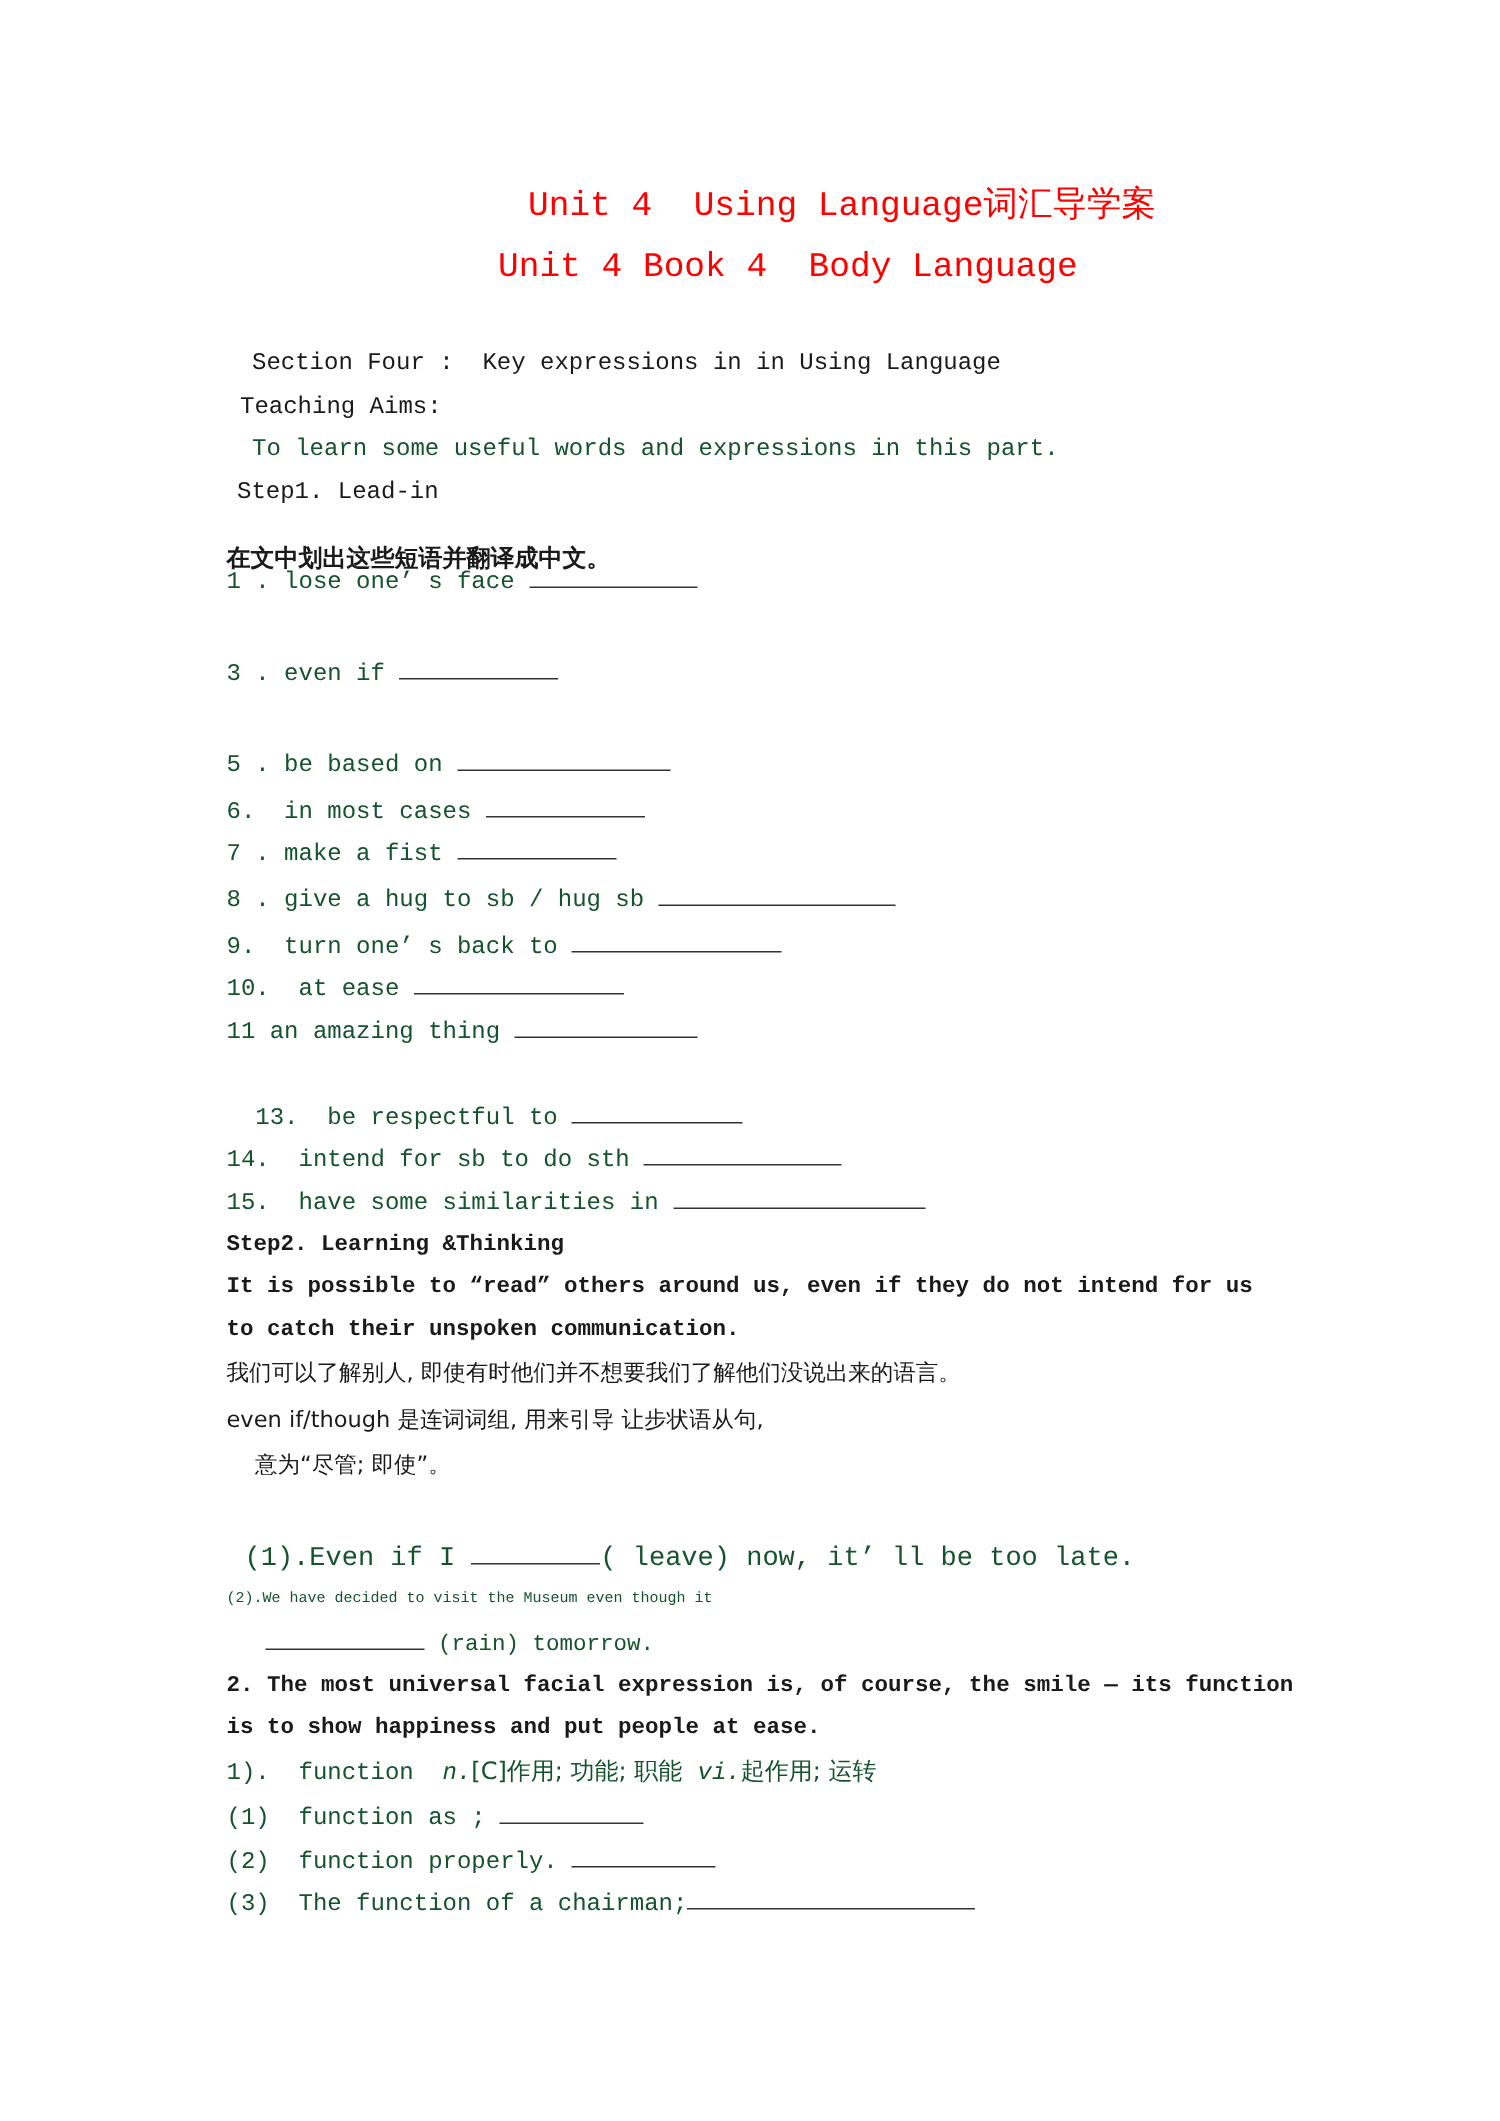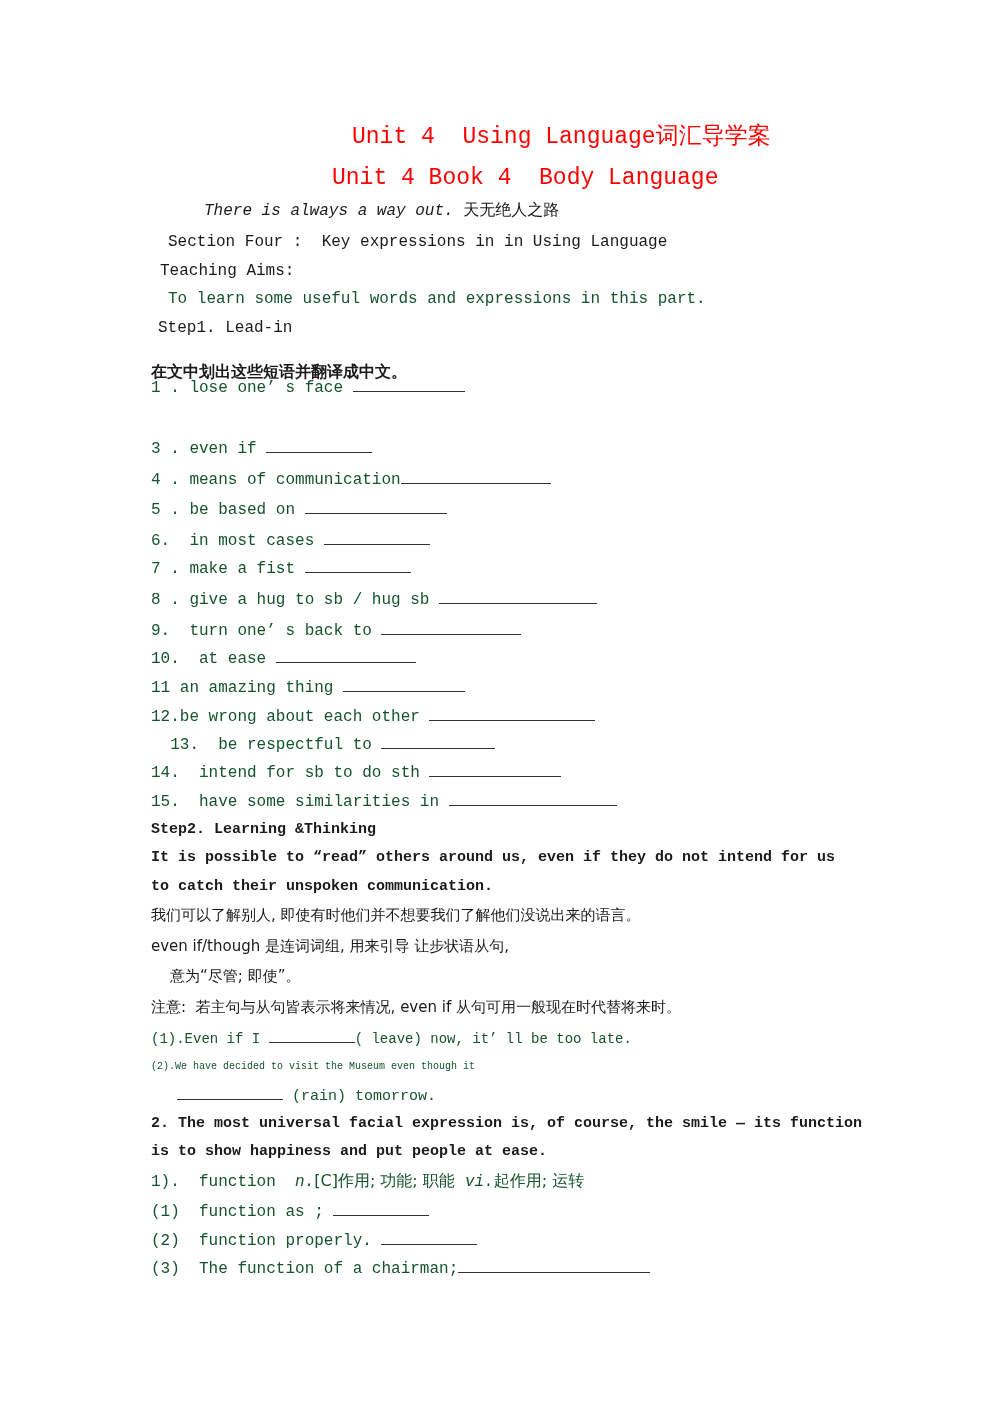--- a/index.html
+++ b/index.html
@@ -15,52 +15,48 @@
   .blank { display: inline-block; border-bottom: 1px solid #333; height: 14px; vertical-align: baseline; }
 </style>
 </head>
 <body>
 
 <div class="page">
 
   <div class="line title" style="left:352px; top:123px;">Unit 4  Using Language词汇导学案</div>
   <div class="line title" style="left:332px; top:164px;">Unit 4 Book 4  Body Language</div>
 
-  <div class="line mono" style="left:204px; top:201px;"><span class="ital">There is always a way out.</span> <span>天无绝人之路</span></div>
 
   <div class="line mono" style="left:168px; top:232px;">Section Four :  Key expressions in in Using Language</div>
   <div class="line mono" style="left:160px; top:261px;">Teaching Aims:</div>
   <div class="line mono gray" style="left:168px; top:289px;">To learn some useful words and expressions in this part.</div>
   <div class="line mono" style="left:158px; top:318px;">Step1. Lead-in</div>
   <div class="line bold" style="left:151px; top:346px; font-family:'DejaVu Sans', sans-serif;margin-top:16px;">在文中划出这些短语并翻译成中文。</div>
 
   <div class="line mono gray" style="left:151px; top:377px;"><span>1 . lose one’ s face </span><span class="blank" style="width:112px"></span></div>
   <div class="line mono gray" style="left:151px; top:438px;"><span>3 . even if </span><span class="blank" style="width:106px"></span></div>
-  <div class="line mono gray" style="left:151px; top:469px;"><span>4 . means of communication</span><span class="blank" style="width:150px"></span></div>
   <div class="line mono gray" style="left:151px; top:499px;"><span>5 . be based on </span><span class="blank" style="width:142px"></span></div>
   <div class="line mono gray" style="left:151px; top:530px;"><span>6.  in most cases </span><span class="blank" style="width:106px"></span></div>
   <div class="line mono gray" style="left:151px; top:558px;"><span>7 . make a fist </span><span class="blank" style="width:106px"></span></div>
   <div class="line mono gray" style="left:151px; top:589px;"><span>8 . give a hug to sb / hug sb </span><span class="blank" style="width:158px"></span></div>
   <div class="line mono gray" style="left:151px; top:620px;"><span>9.  turn one’ s back to </span><span class="blank" style="width:140px"></span></div>
   <div class="line mono gray" style="left:151px; top:648px;"><span>10.  at ease </span><span class="blank" style="width:140px"></span></div>
   <div class="line mono gray" style="left:151px; top:677px;"><span>11 an amazing thing </span><span class="blank" style="width:122px"></span></div>
-  <div class="line mono gray" style="left:151px; top:706px;"><span>12.be wrong about each other </span><span class="blank" style="width:166px"></span></div>
   <div class="line mono gray" style="left:151px; top:734px;"><span>  13.  be respectful to </span><span class="blank" style="width:114px"></span></div>
   <div class="line mono gray" style="left:151px; top:762px;"><span>14.  intend for sb to do sth </span><span class="blank" style="width:132px"></span></div>
   <div class="line mono gray" style="left:151px; top:791px;"><span>15.  have some similarities in </span><span class="blank" style="width:168px"></span></div>
 
   <div class="line mono bold" style="left:151px; top:820px; font-size:15px;">Step2. Learning &amp;Thinking</div>
   <div class="line mono bold" style="left:151px; top:848px; font-size:15px;text-align:right;">It is possible to “read” others around us, even if they do not intend for us</div>
   <div class="line mono bold" style="left:151px; top:877px; font-size:15px;">to catch their unspoken communication.</div>
   <div class="line" style="left:151px; top:905px; font-family:'DejaVu Sans', sans-serif; font-size:15px;">我们可以了解别人, 即使有时他们并不想要我们了解他们没说出来的语言。</div>
   <div class="line" style="left:151px; top:936px; font-family:'DejaVu Sans', sans-serif; font-size:15px;">even if/though 是连词词组, 用来引导 让步状语从句,</div>
   <div class="line" style="left:151px; top:966px; font-family:'DejaVu Sans', sans-serif; font-size:15px;">    意为“尽管; 即使”。</div>
-  <div class="line" style="left:151px; top:997px; font-family:'DejaVu Sans', sans-serif; font-size:15px;">注意:  若主句与从句皆表示将来情况, even if 从句可用一般现在时代替将来时。</div>
 
-  <div class="line mono gray" style="left:151px; top:1028px; font-size:14px;text-align:center;"><span>(1).Even if I </span><span class="blank" style="width:86px"></span><span>( leave) now, it’ ll be too late.</span></div>
+  <div class="line mono gray" style="left:163px; top:1028px; font-size:18px;text-align:center;"><span>(1).Even if I </span><span class="blank" style="width:86px"></span><span>( leave) now, it’ ll be too late.</span></div>
   <div class="line mono gray" style="left:151px; top:1057px; font-size:10px;">(2).We have decided to visit the Museum even though it</div>
   <div class="line mono gray" style="left:177px; top:1085px; font-size:15px;"><span class="blank" style="width:106px"></span><span> (rain) tomorrow.</span></div>
 
   <div class="line mono bold" style="left:151px; top:1114px; font-size:15px;">2. The most universal facial expression is, of course, the smile — its function</div>
   <div class="line mono bold" style="left:151px; top:1142px; font-size:15px;">is to show happiness and put people at ease.</div>
 
   <div class="line mono gray" style="left:151px; top:1171px;"><span>1).  function  </span><span class="ital">n.</span><span style="font-family:'DejaVu Sans', sans-serif;">[C]作用; 功能; 职能  </span><span class="ital">vi.</span><span style="font-family:'DejaVu Sans', sans-serif;">起作用; 运转</span></div>
 
   <div class="line mono gray" style="left:151px; top:1201px;"><span>(1)  function as ; </span><span class="blank" style="width:96px"></span></div>
   <div class="line mono gray" style="left:151px; top:1230px;"><span>(2)  function properly. </span><span class="blank" style="width:96px"></span></div>

